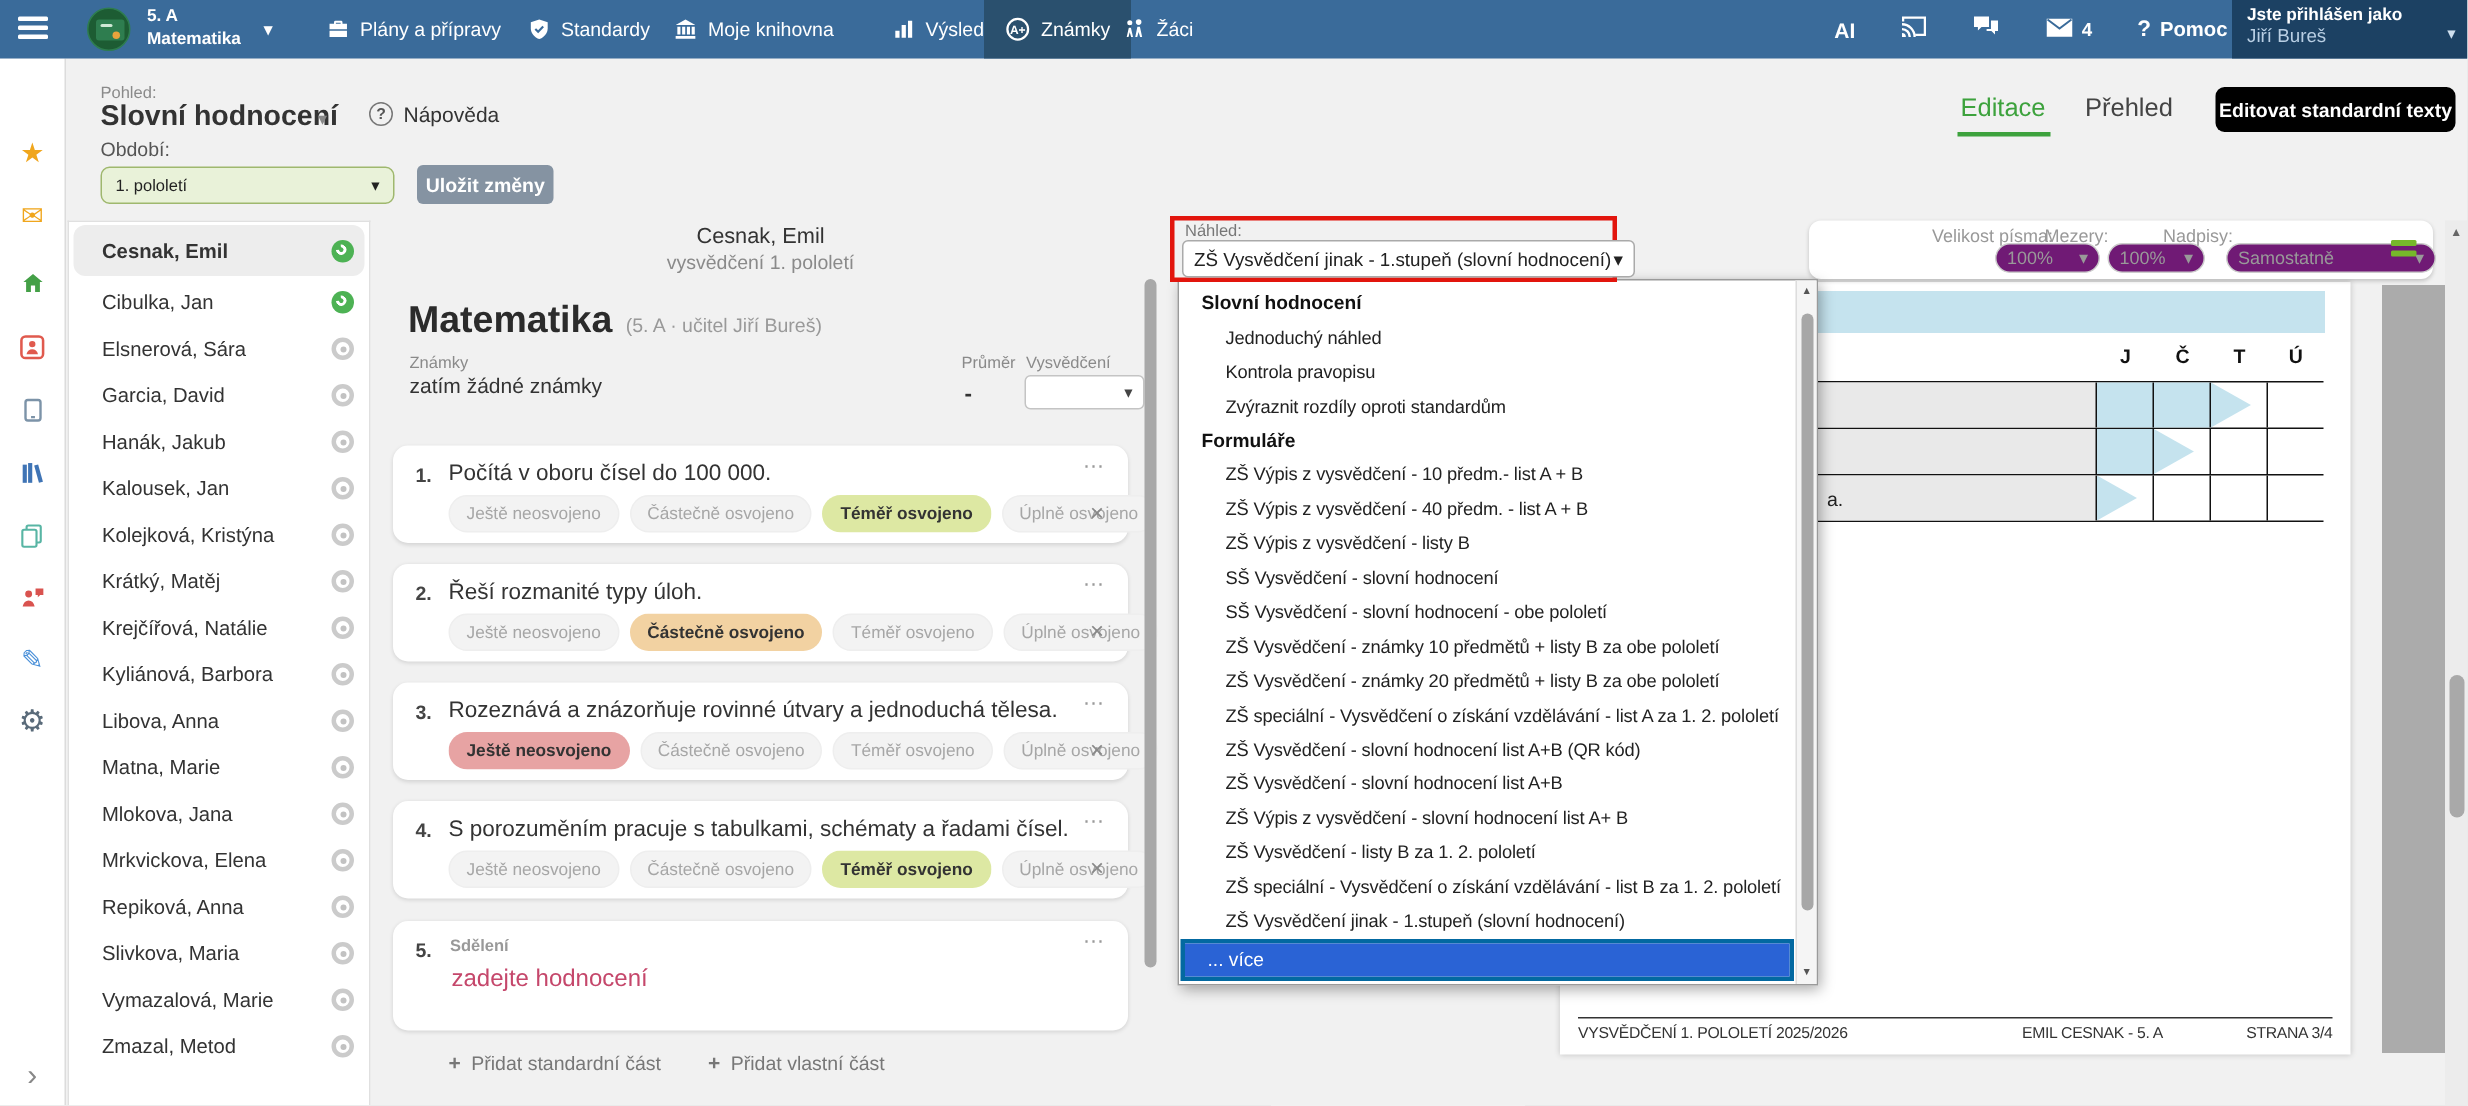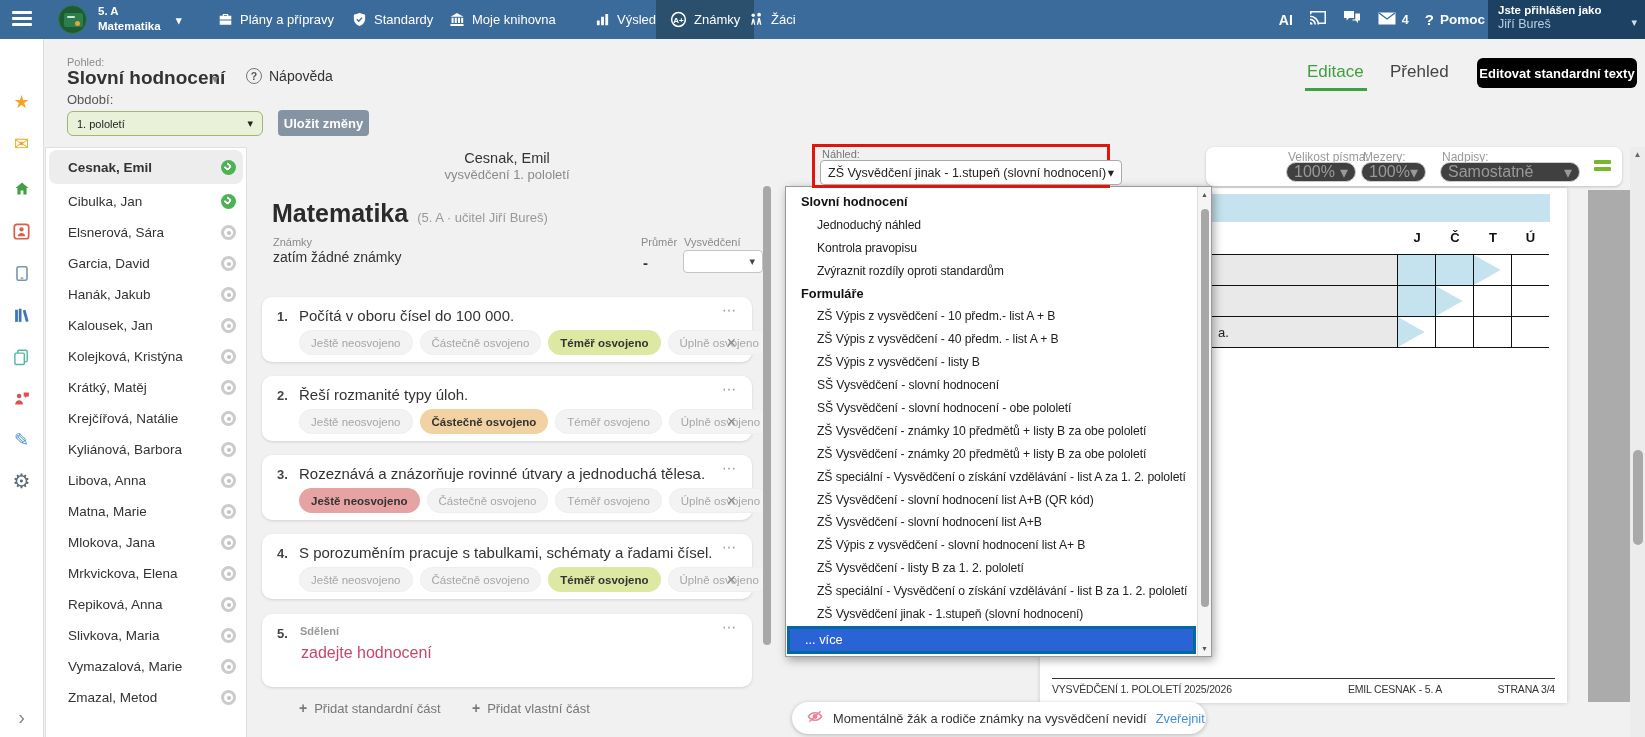--- a/index.html
+++ b/index.html
@@ -12,21 +12,21 @@
   .hamburger i { display:block; height:2.6px; background:#fff; margin-bottom:3.4px; border-radius:1px; }
   .avatar { position:absolute; left:58px; top:5px; width:29px; height:29px; border-radius:50%; background:#1d5c33; overflow:hidden; border:1px solid #2e7d4f; }
   .avatar em { position:absolute; left:5px; top:7px; width:19px; height:14px; background:#2e7d4f; border-radius:2px; }
   .avatar b { position:absolute; left:8px; top:10px; width:8px; height:2px; background:#cfe8d5; border-radius:1px; }
   .avatar s { position:absolute; left:16px; top:15px; width:5px; height:5px; background:#e8a33c; border-radius:50%; }
   .class-picker { position:absolute; left:98px; top:4px; color:#fff; font-size:11.5px; font-weight:bold; line-height:15px; cursor:pointer; }
   .class-picker .caret { position:absolute; left:78px; top:9px; font-size:11px; color:#fff; }
   .nav-item { position:absolute; top:0; height:39px; display:flex; align-items:center; gap:7px; color:#fff; font-size:13px; cursor:pointer; white-space:nowrap; }
   .nav-item.active { background:#2a506e; padding:0 14px; }
   .nav-item svg { display:block; }
-  .nav-right { position:absolute; right:160px; top:0; height:39px; display:flex; align-items:center; gap:16px; color:#fff; }
+  .nav-right { position:absolute; right:160px; top:0; height:39px; display:flex; align-items:center; gap:30px; color:#fff; }
   .ai-label { font-size:14px; font-weight:bold; cursor:pointer; }
   .mail-group { display:flex; align-items:center; gap:6px; cursor:pointer; font-size:12.5px; font-weight:bold; }
   .help-group { display:flex; align-items:center; gap:6px; cursor:pointer; }
   .help-q { font-size:15px; font-weight:bold; }
   .help-label { font-size:13.5px; font-weight:bold; }
   .user-box { position:absolute; right:0; top:0; width:157px; height:39px; background:#1c4163; color:#fff; padding:4px 22px 0 10px; cursor:pointer; }
   .user-box .l1 { font-size:11.5px; font-weight:bold; }
   .user-box .l2 { font-size:12.5px; color:#b9cfe4; margin-top:1px; }
   .user-box .caret { position:absolute; right:8px; top:16px; font-size:11px; color:#cfe0ef; }
 
@@ -105,26 +105,26 @@
   .tfull { background:#c5e3ee; }
   .ttip i { display:block; width:72%; height:100%; background:#c5e3ee; clip-path:polygon(0 0,100% 50%,0 100%); }
   .pg-footer { position:absolute; left:12px; top:490px; width:503px; border-top:1.6px solid #333; padding-top:4px; display:flex; font-size:10.5px; color:#333; letter-spacing:-0.2px; }
   .pg-footer .f1 { width:296px; }
   .pg-footer .f2 { flex:1; }
   .pg-footer .f3 { text-align:right; }
 
   
   .toolbar { position:absolute; left:1206px; top:147px; width:416px; height:39px; background:#fff; border-radius:8px; box-shadow:0 1px 3px rgba(0,0,0,.2); z-index:3; }
   .tb-lbl { position:absolute; top:3px; font-size:12px; color:#999; }
-  .tb-select { position:absolute; top:15px; height:20px; border:1px solid #ccc; border-radius:10px; background:#404040; color:#999; font-size:16px; display:flex; align-items:center; justify-content:space-between; padding:0 7px; cursor:pointer; }
+  .tb-select { position:absolute; top:15px; height:20px; border:1px solid #ccc; border-radius:10px; background:#701a75; color:#999; font-size:12px; display:flex; align-items:center; justify-content:space-between; padding:0 7px; cursor:pointer;margin-left:44px; }
   .tb-menu { position:absolute; left:388px; top:13px; width:17px; height:13px; cursor:pointer; }
   .tb-menu i { display:block; height:4px; background:#76b82a; margin-bottom:3px; border-radius:1px; }
 
   
-  .nahled-box { position:absolute; left:812px; top:144px; width:298px; height:44px; border:3px solid #e2150d; z-index:22; background:#f1f1f1; }
+  .nahled-box { position:absolute; left:780px; top:144px; width:298px; height:44px; border:3px solid #e2150d; z-index:22; background:#f1f1f1; }
   .nahled-lbl { position:absolute; left:7px; top:1px; font-size:11px; color:#777; }
   .nahled-select { position:absolute; left:5px; top:13px; width:302px; height:25px; background:#fff; border:1px solid #aaa; border-radius:4px; display:flex; align-items:center; justify-content:space-between; padding:0 7px; font-size:12.5px; color:#222; cursor:pointer; white-space:nowrap; }
 
   
   .dropdown { position:absolute; left:785px; top:186px; width:427px; height:471px; background:#fff; border:1px solid #9a9a9a; box-shadow:2px 3px 9px rgba(0,0,0,.35); z-index:20; }
   .dd-list { position:absolute; left:0; top:4px; right:15px; overflow:hidden; }
   .dd-head { height:22.9px; line-height:22.9px; padding-left:15px; font-size:12.8px; font-weight:bold; color:#111; white-space:nowrap; }
   .dd-item { height:22.9px; line-height:22.9px; padding-left:31px; font-size:12.2px; color:#222; white-space:nowrap; cursor:pointer; letter-spacing:-0.1px; }
   .dd-scroll { position:absolute; right:0; top:0; bottom:0; width:14px; background:#f5f5f5; border-left:1px solid #ddd; cursor:pointer; }
   .dd-arrow { position:absolute; left:0; width:13px; text-align:center; font-size:7px; color:#555; cursor:pointer; }
@@ -570,30 +570,19 @@
     <div class="dd-scroll">
       <span class="dd-arrow" style="top:4px">▲</span>
       <div class="dd-thumb"></div>
       <span class="dd-arrow" style="bottom:4px">▼</span>
     </div>
     <div class="dd-more-wrap">
       <div class="dd-more">... více</div>
     </div>
   </div>
 
-  <div class="notice">
-    <span><svg width="18" height="17" viewBox="0 0 18 18">
-          <g stroke="#ef8097" fill="none" stroke-width="1.5">
-            <path d="M2 9s2.6-4 7-4 7 4 7 4-2.6 4-7 4-7-4-7-4z"></path>
-            <circle cx="9" cy="9" r="1.8" fill="#ef8097"></circle>
-            <line x1="3" y1="14.5" x2="15" y2="3.5"></line>
-          </g>
-        </svg></span>
-    <span class="nt">Momentálně žák a rodiče známky na vysvědčení nevidí</span>
-    <span class="na">Zveřejnit</span>
-  </div>
 
   <div class="winbar">
     <span class="up">▲</span>
     <div class="thumb"></div>
   </div>
 
 </div>
 
 </body></html>

